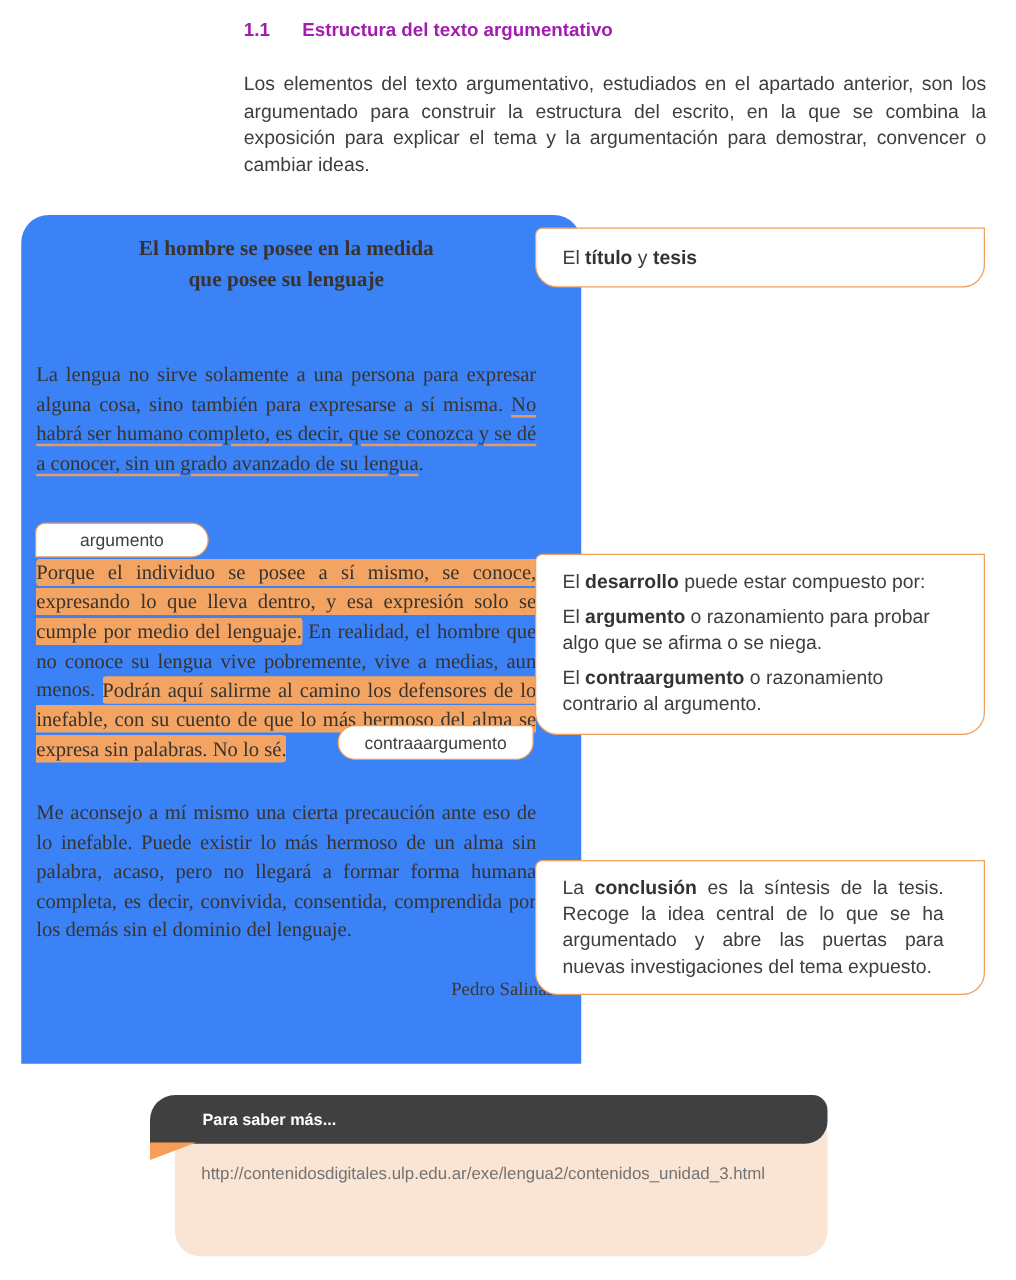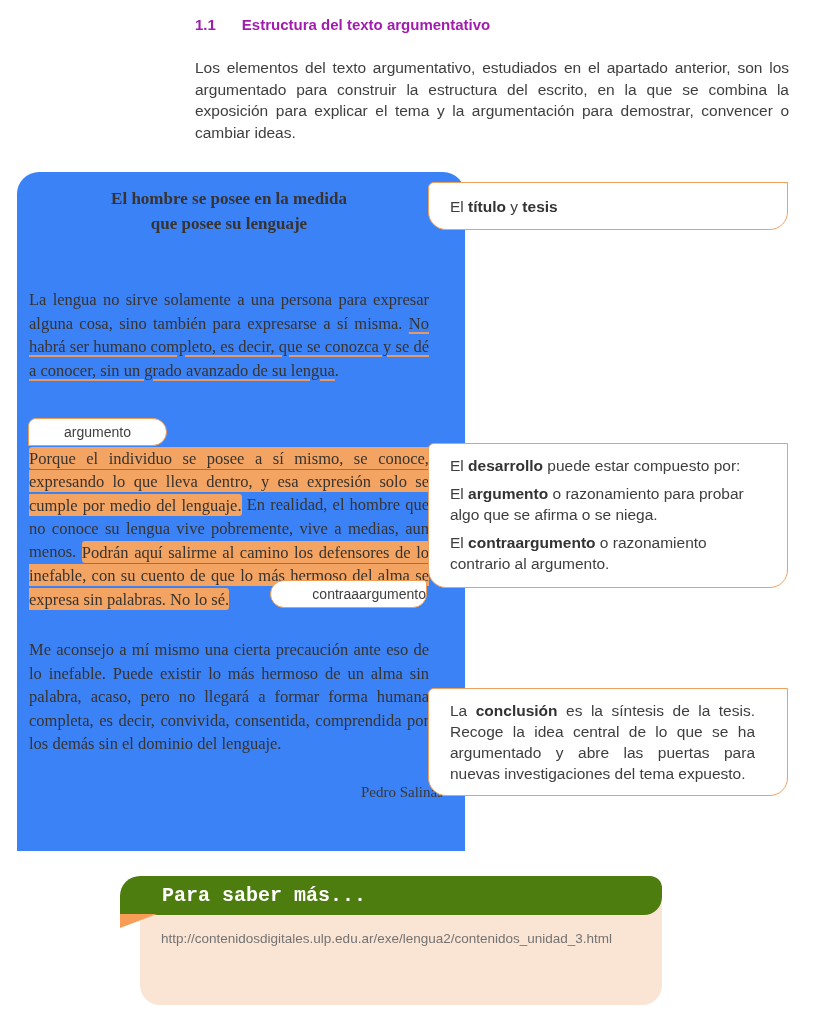--- a/index.html
+++ b/index.html
@@ -34,21 +34,21 @@
   .seg-highlight { background:#f3a462; padding:1.5px 0; border-radius:3px; }
   .seg-bold { font-weight:700; color:#333; }
   .author { position:absolute; right:22px; top:612px; font-size:15px; color:#3c3733; }
   
   .tag {
     position:absolute; background:#fff; border:1.5px solid #ed9c52; z-index:3;
     font-family:"Liberation Sans", sans-serif; font-size:14px; color:#3f3f3f;
     display:flex; align-items:center; justify-content:center;
   }
   .tag-arg { left:11px; top:246px; width:139px; height:28px; border-radius:8px 14px 14px 0; }
-  .tag-contra { right:38px; top:408px; width:157px; height:28px; border-radius:14px 3px 14px 14px;justify-content:flex-end; }
+  .tag-contra { right:38px; top:408px; width:157px; height:28px; border-radius:14px 3px 14px 14px; }
   
   .callout {
     position:absolute; left:428px; width:360px; background:#fff;
     border:1.4px solid #efa05c; border-radius:6px 0 18px 18px;
     padding:11px 32px 10px 21px; font-size:15.5px; line-height:21px; color:#3e3e3e;
   }
   .callout p { margin:0 0 7px; }
   .callout p:last-child { margin-bottom:0; }
   .co1 { top:182px; height:48px; padding-top:13px; }
   .co2 { top:283px; height:122px; }
@@ -57,23 +57,23 @@
   .co4 p { text-align:justify; }
   
   .more-body {
     position:absolute; left:140px; top:893px; width:522px; height:112px;
     background:#fae4d3; border-radius:0 14px 20px 20px;
     padding:37px 28px 0 21px; font-size:13.5px; line-height:17.5px; color:#4a4a4a;
   }
   .more-body p { margin:0 0 7px; }
   .more-header {
     position:absolute; left:120px; top:876px; width:542px; height:39px;
-    background:#4d7c0f; border-radius:20px 12px 18px 0; z-index:2;
+    background:#404040; border-radius:20px 12px 18px 0; z-index:2;
     display:flex; align-items:center; padding-left:42px;
-    color:#ffffff; font-weight:700; font-size:20px;font-family:Liberation Mono, monospace;
+    color:#ffffff; font-weight:700; font-size:13px;
   }
   .more-tail {
     position:absolute; left:120px; top:914px; width:0; height:0; z-index:2;
     border-top:14px solid #f89d57; border-right:37px solid transparent;
   }
   .url-line { color:#737373; }
 </style>
 </head>
 <body>
 

